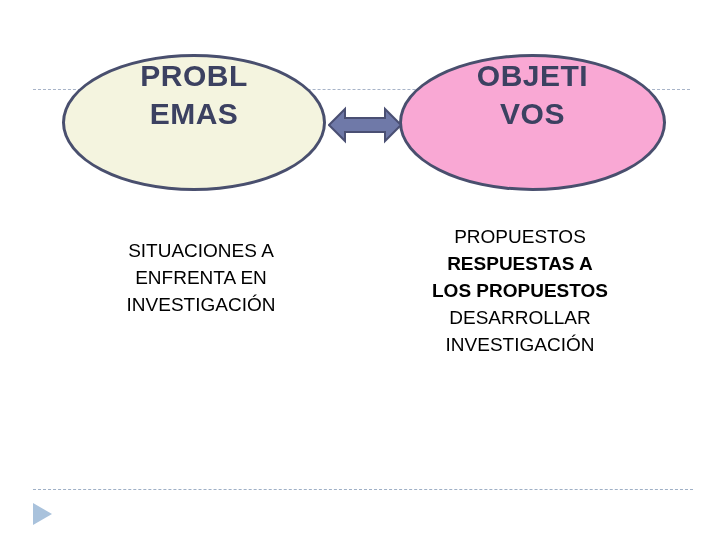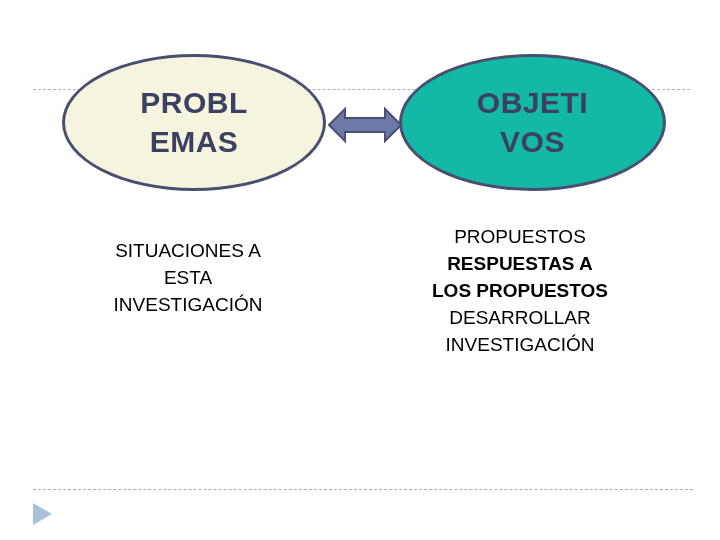--- a/index.html
+++ b/index.html
@@ -49,21 +49,21 @@
     z-index: 3;
   }
 
   
   .ellipse {
     position: absolute;
     border-radius: 50%;
     border: 3px solid #494f6e;
     box-sizing: border-box;
     display: flex;
-    align-items: center;
+    align-items: flex-start;
     justify-content: center;
     z-index: 2;
   }
   .ellipse-label {
     color: #3c4161;
     font-size: 30px;
     font-weight: bold;
     line-height: 1.28;
     text-align: center;
     letter-spacing: 0.5px;
@@ -75,21 +75,21 @@
     top: 54px;
     width: 264px;
     height: 137px;
     background: #f4f4df;
   }
   #ellipse-objetivos {
     left: 399px;
     top: 54px;
     width: 267px;
     height: 137px;
-    background: #14b8a6;
+    background: #f9a8d4;
   }
 
   
   #arrow-bidirectional {
     position: absolute;
     left: 328px;
     top: 104px;
     width: 74px;
     height: 42px;
     z-index: 4;
@@ -98,21 +98,21 @@
   
   .caption {
     position: absolute;
     text-align: center;
     color: #000000;
     font-size: 19px;
     line-height: 1.42;
     z-index: 3;
   }
   #caption-left {
-    left: 82px;
+    left: 95px;
     top: 238px;
     width: 212px;
   }
   #caption-right {
     left: 380px;
     top: 224px;
     width: 280px;
   }
   .caption .ln { display: block; }
   .caption .ln.bold { font-weight: bold; }
@@ -133,21 +133,21 @@
     <span class="ellipse-label">OBJETI
 VOS</span>
   </div>
 
   <svg id="arrow-bidirectional" viewBox="0 0 74 42">
     <polygon points="1,21 17,5 17,14 57,14 57,5 73,21 57,37 57,28 17,28 17,37" fill="#6f79a8" stroke="#4a4f73" stroke-width="2" stroke-linejoin="miter"></polygon>
   </svg>
 
   <div class="caption" id="caption-left">
     <span class="ln">SITUACIONES A</span>
-    <span class="ln">ESTA</span>
+    <span class="ln">ENFRENTA EN</span>
     <span class="ln">INVESTIGACIÓN</span>
   </div>
 
   <div class="caption" id="caption-right">
     <span class="ln">PROPUESTOS</span>
     <span class="ln bold">RESPUESTAS A</span>
     <span class="ln bold">LOS PROPUESTOS</span>
     <span class="ln">DESARROLLAR</span>
     <span class="ln">INVESTIGACIÓN</span>
   </div>

